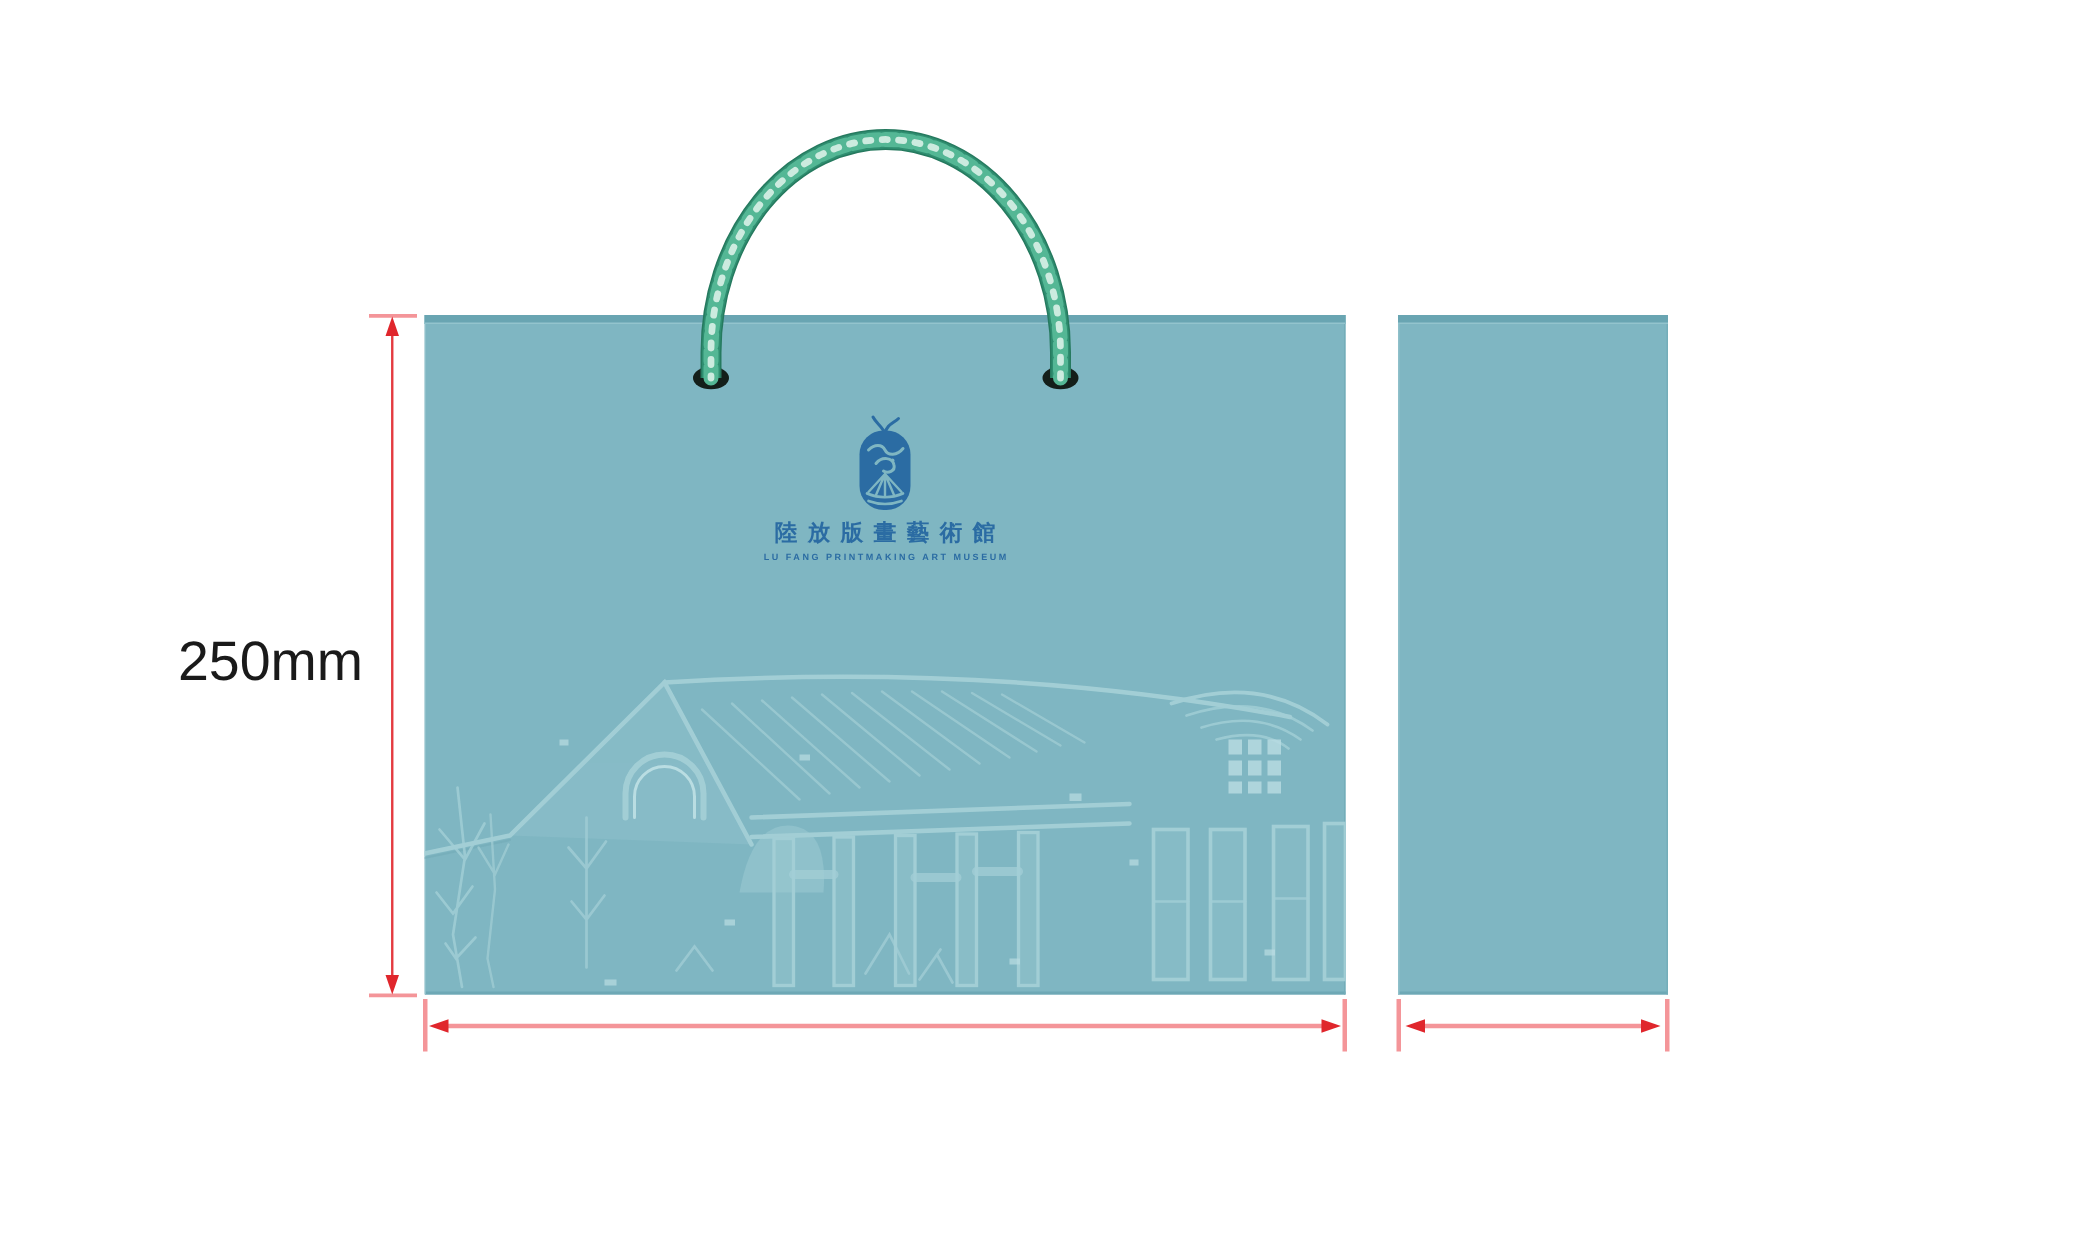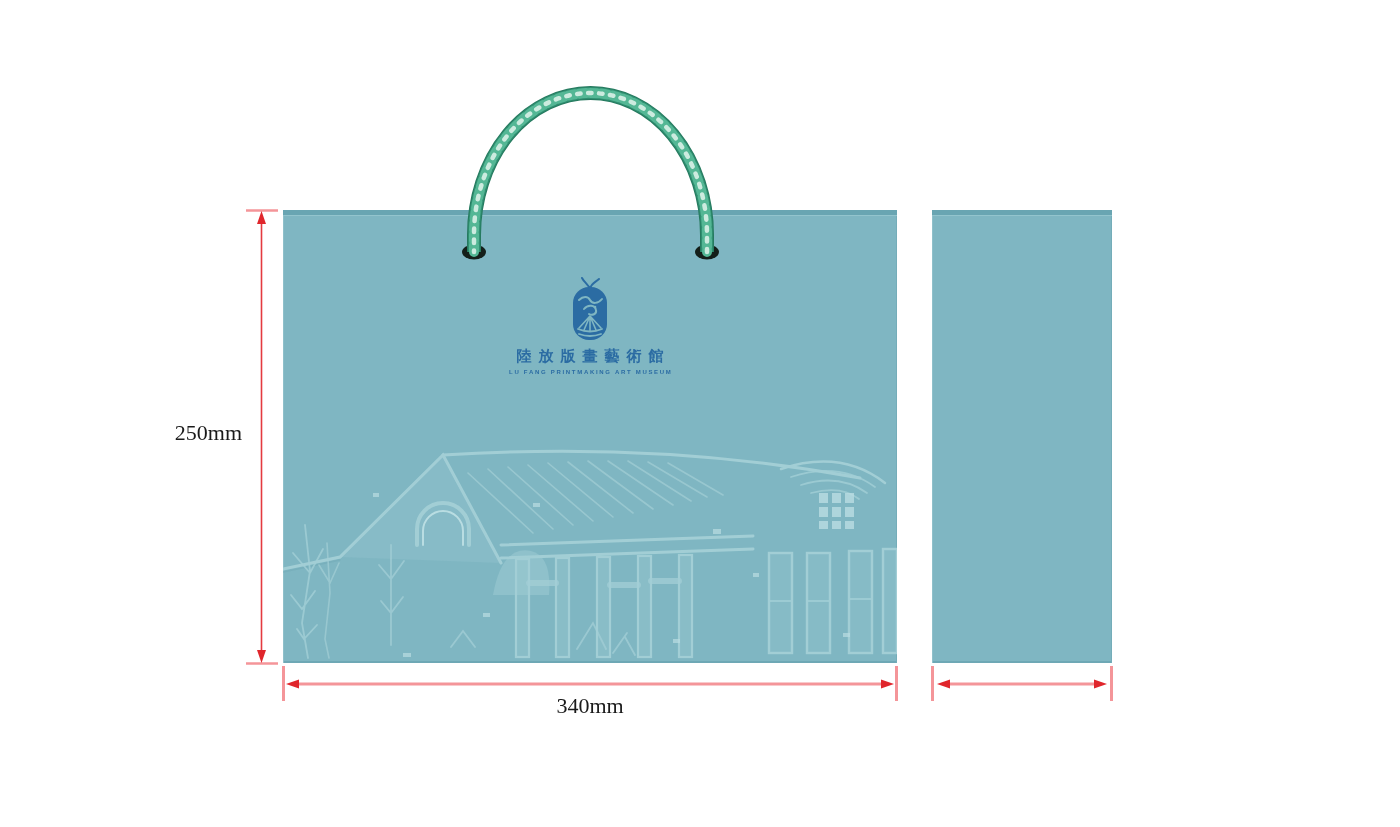--- a/index.html
+++ b/index.html
@@ -33,22 +33,22 @@
   }
   .logo-en{
     margin-top:4px;color:#2b6ca3;font-size:6px;font-weight:700;
     letter-spacing:1.7px;padding-left:1.7px;line-height:1;
   }
   
   .handle{position:absolute;left:430px;top:75px;width:320px;height:195px;display:block;}
   
   .dims{position:absolute;left:0;top:0;width:1400px;height:827px;pointer-events:none;}
   .dim-label{
-    position:absolute;color:#1a1a1a;font-size:22px;font-weight:400;
-    font-family:Liberation Serif, serif;white-space:nowrap;
+    position:absolute;color:#1a1a1a;font-size:37px;font-weight:400;
+    font-family:Liberation Sans, sans-serif;white-space:nowrap;
   }
   .dim-height{left:118px;top:420px;width:124px;text-align:right;}
   .dim-front-width{left:283px;top:693px;width:614px;text-align:center;}
   .dim-side-width{left:932px;top:693px;width:180px;text-align:center;}
 </style>
 </head>
 <body>
 
 <div class="canvas">
 
@@ -171,15 +171,14 @@
     <polygon points="894,684 881,679.5 881,688.5" fill="#e0262c"></polygon>
 
     <line x1="932.5" y1="666" x2="932.5" y2="701" stroke="#f49599" stroke-width="3"></line>
     <line x1="1111.5" y1="666" x2="1111.5" y2="701" stroke="#f49599" stroke-width="3"></line>
     <line x1="948" y1="684" x2="1096" y2="684" stroke="#f49599" stroke-width="3"></line>
     <polygon points="937,684 950,679.5 950,688.5" fill="#e0262c"></polygon>
     <polygon points="1107,684 1094,679.5 1094,688.5" fill="#e0262c"></polygon>
   </svg>
 
   <div class="dim-label dim-height">250mm</div>
-  <div class="dim-label dim-front-width">340mm</div>
 
 </div>
 
 </body></html>

